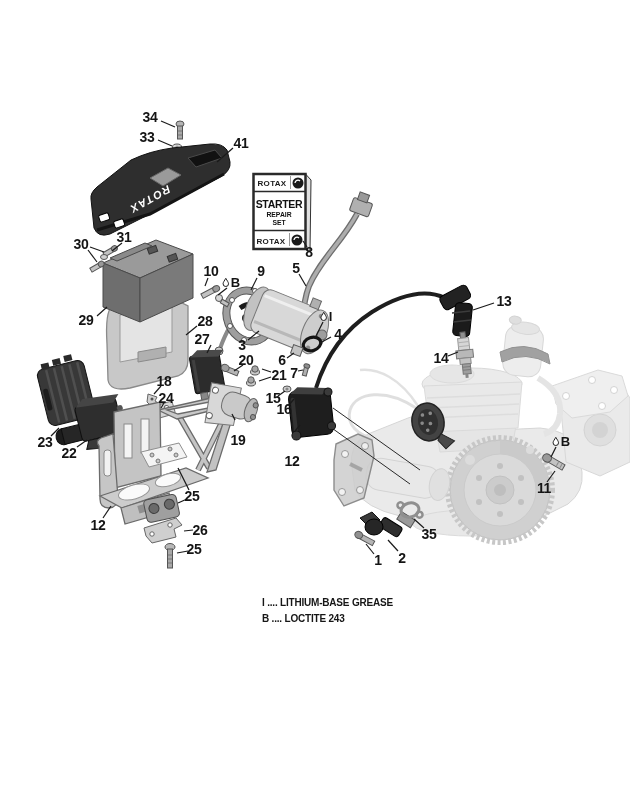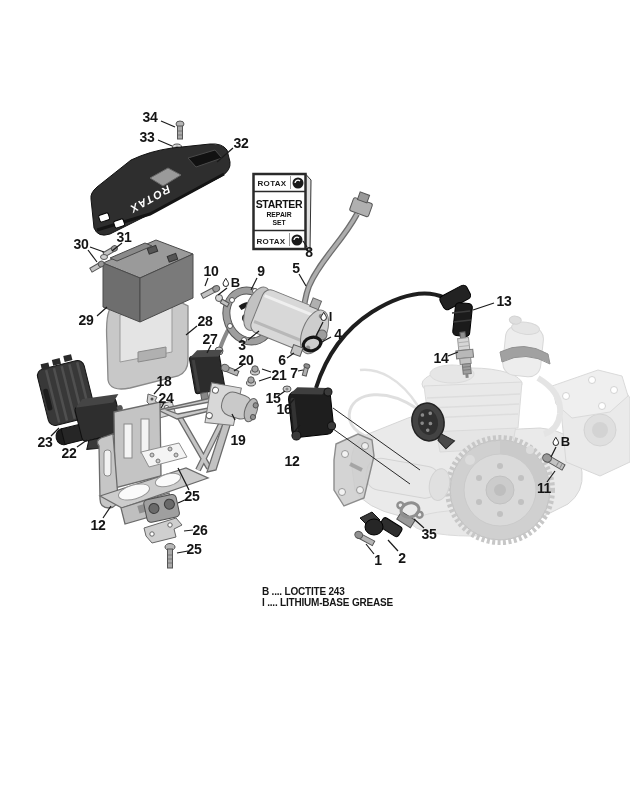--- a/index.html
+++ b/index.html
@@ -8,21 +8,21 @@
   #art{position:absolute;left:0;top:0;}
   #callout-layer{position:absolute;left:0;top:0;width:630px;height:600px;pointer-events:none;}
   .callout{position:absolute;transform:translate(-50%,-50%);
            font:bold 14px "Liberation Sans",sans-serif;color:#141414;letter-spacing:-.3px;}
   .flag{position:absolute;transform:translate(-50%,-50%);display:flex;align-items:center;gap:1px;
         font:bold 13px "Liberation Sans",sans-serif;color:#141414;}
   .flag .drop{width:8px;height:10px;fill:#fff;stroke:#141414;stroke-width:1.2;}
   #leader-group line{stroke:#1a1a1a;stroke-width:1.2;}
   .legend{position:absolute;left:262px;color:#161616;font:bold 10px "Liberation Sans",sans-serif;
           letter-spacing:-0.2px;white-space:pre;}
-  .legend.b{top:586px;} .legend.i{top:597px;}
+  .legend.b{top:613px;} .legend.i{top:597px;}
   svg text{font-family:"Liberation Sans",sans-serif;}
 </style>
 </head>
 <body>
 
 <div id="stage">
 
 <svg id="art" width="630" height="800" viewBox="0 0 630 800">
 
   <g opacity="0.55">
@@ -417,34 +417,34 @@
         <line x1="188" y1="551" x2="177" y2="553"></line>
         <line x1="227" y1="288" x2="218" y2="295"></line>
         <line x1="323" y1="322" x2="315" y2="338"></line>
         <line x1="556" y1="447" x2="551" y2="457"></line>
       </g>
 </svg>
 
 <div id="callout-layer">
       <div class="callout" style="left: 150px; top: 117px;">34</div>
       <div class="callout" style="left: 147px; top: 137px;">33</div>
-      <div class="callout" style="left: 241px; top: 143px;">32</div>
+      <div class="callout" style="left: 241px; top: 143px;">41</div>
       <div class="callout" style="left: 309px; top: 252px;">8</div>
       <div class="callout" style="left: 81px; top: 244px;">30</div>
       <div class="callout" style="left: 124px; top: 237px;">31</div>
       <div class="callout" style="left: 86px; top: 320px;">29</div>
       <div class="callout" style="left: 205px; top: 321px;">28</div>
       <div class="callout" style="left: 211px; top: 271px;">10</div>
       <div class="callout" style="left: 261px; top: 271px;">9</div>
       <div class="callout" style="left: 296px; top: 268px;">5</div>
       <div class="callout" style="left: 242px; top: 345px;">3</div>
       <div class="callout" style="left: 338px; top: 334px;">4</div>
       <div class="callout" style="left: 282px; top: 360px;">6</div>
       <div class="callout" style="left: 294px; top: 373px;">7</div>
-      <div class="callout" style="left: 210px; top: 339px;">27</div>
+      <div class="callout" style="left: 202px; top: 339px;">27</div>
       <div class="callout" style="left: 164px; top: 381px;">18</div>
       <div class="callout" style="left: 166px; top: 398px;">24</div>
       <div class="callout" style="left: 45px; top: 442px;">23</div>
       <div class="callout" style="left: 69px; top: 453px;">22</div>
       <div class="callout" style="left: 246px; top: 360px;">20</div>
       <div class="callout" style="left: 279px; top: 375px;">21</div>
       <div class="callout" style="left: 273px; top: 398px;">15</div>
       <div class="callout" style="left: 284px; top: 409px;">16</div>
       <div class="callout" style="left: 238px; top: 426px; margin-top: 14px;">19</div>
       <div class="callout" style="left: 292px; top: 437px; margin-top: 24px;">12</div>

